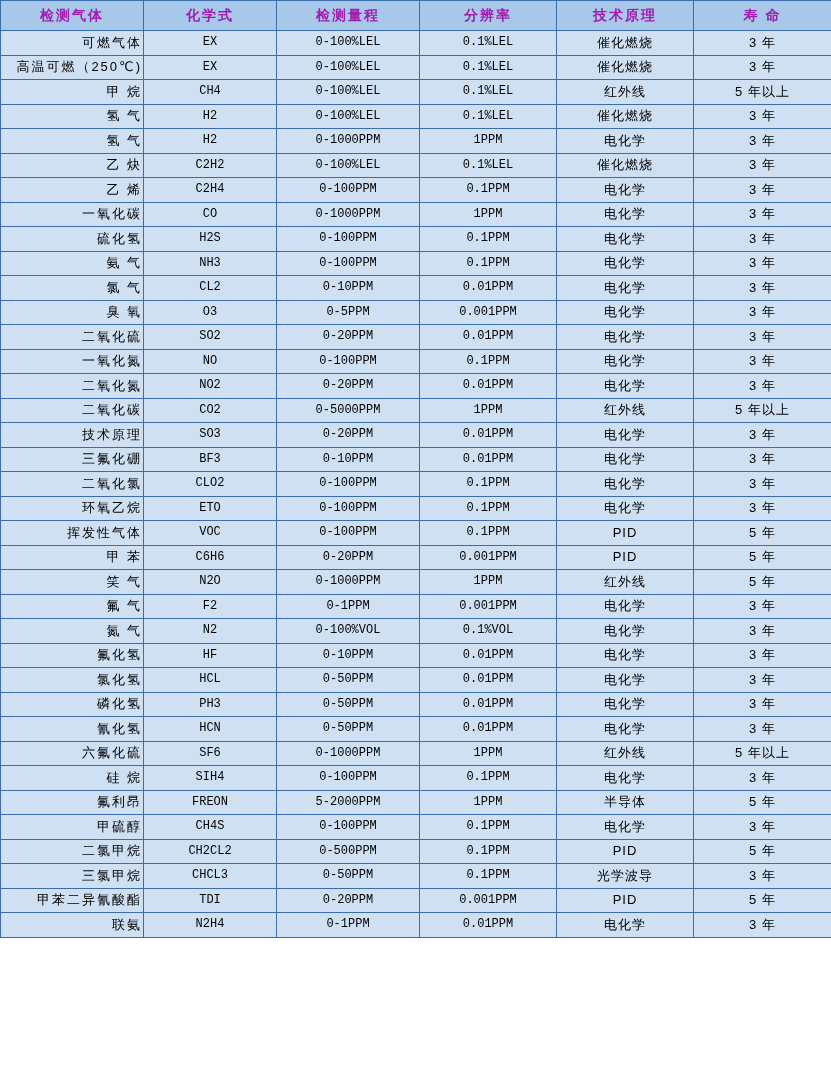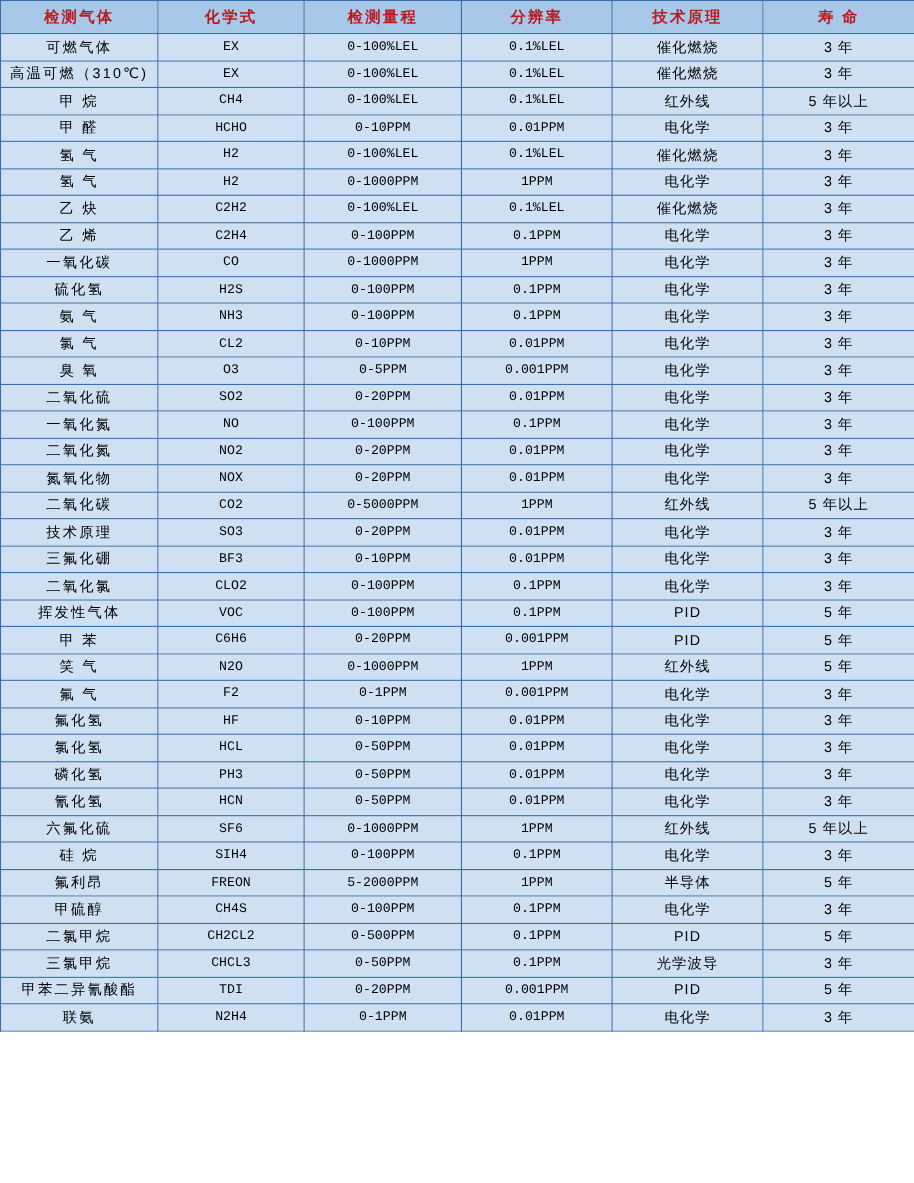--- a/index.html
+++ b/index.html
@@ -28,32 +28,33 @@
     text-align: center;
     vertical-align: middle;
     white-space: nowrap;
     overflow: hidden;
   }
   #gas-table thead th {
     background: #a8c8ea;
     height: 27px;
     font-size: 14px;
     font-weight: bold;
-    color: #b91c1c;
+    color: #a21caf;
     letter-spacing: 2px;
   }
   #gas-table tbody td {
     background: #cfe0f3;
     height: 21.5px;
     font-size: 13px;
     color: #000000;
     line-height: 1.1;
   }
   #gas-table tbody td.name {
     letter-spacing: 2px;
+    text-align: right;
   }
   #gas-table tbody td.sym,
   #gas-table tbody td.range,
   #gas-table tbody td.res {
     font-family: "Liberation Mono", "DejaVu Sans Mono", monospace;
     font-size: 12px;
     letter-spacing: 0px;
   }
   #gas-table tbody td.life,
   #gas-table tbody td.tech {
@@ -85,42 +86,34 @@
   <tbody id="tbody">
       <tr>
         <td class="name">可燃气体</td>
         <td class="sym">EX</td>
         <td class="range">0-100%LEL</td>
         <td class="res">0.1%LEL</td>
         <td class="tech">催化燃烧</td>
         <td class="life">3 年</td>
       </tr>
       <tr>
-        <td class="name">高温可燃（310℃)</td>
+        <td class="name">高温可燃（250℃)</td>
         <td class="sym">EX</td>
         <td class="range">0-100%LEL</td>
         <td class="res">0.1%LEL</td>
         <td class="tech">催化燃烧</td>
         <td class="life">3 年</td>
       </tr>
       <tr>
         <td class="name">甲 烷</td>
         <td class="sym">CH4</td>
         <td class="range">0-100%LEL</td>
         <td class="res">0.1%LEL</td>
         <td class="tech">红外线</td>
         <td class="life">5 年以上</td>
-      </tr>
-      <tr>
-        <td class="name">甲 醛</td>
-        <td class="sym">HCHO</td>
-        <td class="range">0-10PPM</td>
-        <td class="res">0.01PPM</td>
-        <td class="tech">电化学</td>
-        <td class="life">3 年</td>
       </tr>
       <tr>
         <td class="name">氢 气</td>
         <td class="sym">H2</td>
         <td class="range">0-100%LEL</td>
         <td class="res">0.1%LEL</td>
         <td class="tech">催化燃烧</td>
         <td class="life">3 年</td>
       </tr>
       <tr>
@@ -205,28 +198,20 @@
       </tr>
       <tr>
         <td class="name">二氧化氮</td>
         <td class="sym">NO2</td>
         <td class="range">0-20PPM</td>
         <td class="res">0.01PPM</td>
         <td class="tech">电化学</td>
         <td class="life">3 年</td>
       </tr>
       <tr>
-        <td class="name">氮氧化物</td>
-        <td class="sym">NOX</td>
-        <td class="range">0-20PPM</td>
-        <td class="res">0.01PPM</td>
-        <td class="tech">电化学</td>
-        <td class="life">3 年</td>
-      </tr>
-      <tr>
         <td class="name">二氧化碳</td>
         <td class="sym">CO2</td>
         <td class="range">0-5000PPM</td>
         <td class="res">1PPM</td>
         <td class="tech">红外线</td>
         <td class="life">5 年以上</td>
       </tr>
       <tr>
         <td class="name">技术原理</td>
         <td class="sym">SO3</td>
@@ -239,20 +224,28 @@
         <td class="name">三氟化硼</td>
         <td class="sym">BF3</td>
         <td class="range">0-10PPM</td>
         <td class="res">0.01PPM</td>
         <td class="tech">电化学</td>
         <td class="life">3 年</td>
       </tr>
       <tr>
         <td class="name">二氧化氯</td>
         <td class="sym">CLO2</td>
+        <td class="range">0-100PPM</td>
+        <td class="res">0.1PPM</td>
+        <td class="tech">电化学</td>
+        <td class="life">3 年</td>
+      </tr>
+      <tr>
+        <td class="name">环氧乙烷</td>
+        <td class="sym">ETO</td>
         <td class="range">0-100PPM</td>
         <td class="res">0.1PPM</td>
         <td class="tech">电化学</td>
         <td class="life">3 年</td>
       </tr>
       <tr>
         <td class="name">挥发性气体</td>
         <td class="sym">VOC</td>
         <td class="range">0-100PPM</td>
         <td class="res">0.1PPM</td>
@@ -277,20 +270,28 @@
       </tr>
       <tr>
         <td class="name">氟 气</td>
         <td class="sym">F2</td>
         <td class="range">0-1PPM</td>
         <td class="res">0.001PPM</td>
         <td class="tech">电化学</td>
         <td class="life">3 年</td>
       </tr>
       <tr>
+        <td class="name">氮 气</td>
+        <td class="sym">N2</td>
+        <td class="range">0-100%VOL</td>
+        <td class="res">0.1%VOL</td>
+        <td class="tech">电化学</td>
+        <td class="life">3 年</td>
+      </tr>
+      <tr>
         <td class="name">氟化氢</td>
         <td class="sym">HF</td>
         <td class="range">0-10PPM</td>
         <td class="res">0.01PPM</td>
         <td class="tech">电化学</td>
         <td class="life">3 年</td>
       </tr>
       <tr>
         <td class="name">氯化氢</td>
         <td class="sym">HCL</td>

